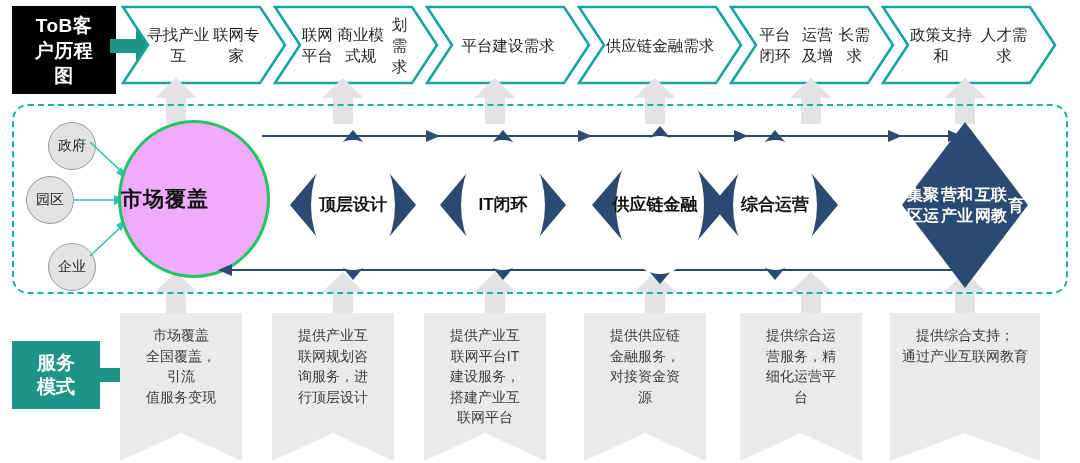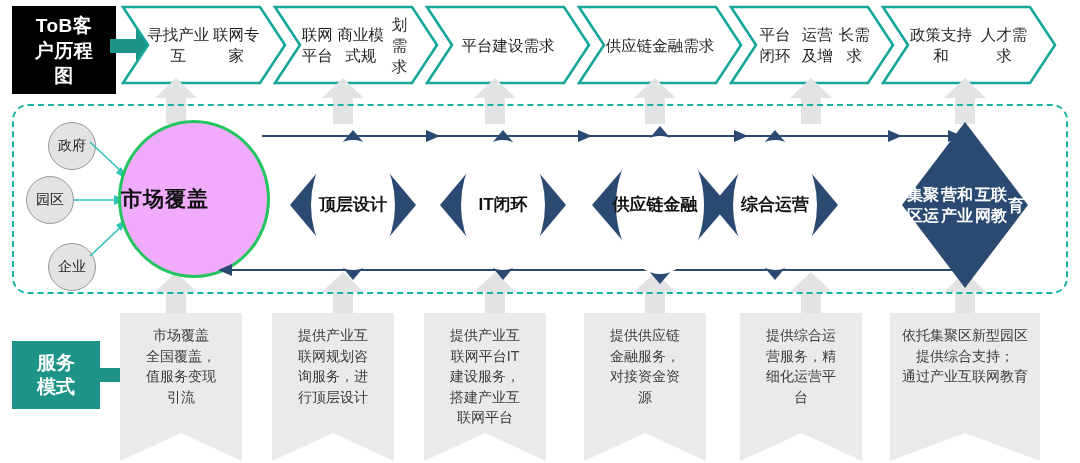--- a/index.html
+++ b/index.html
@@ -340,22 +340,22 @@
       </svg>
   </div>
 
   <div class="ribbon" style="left:120px;">
     <svg class="bg" viewBox="0 0 122 148" preserveAspectRatio="none">
         <path d="M0 0 H122 V148 L61 120 L0 148 Z" fill="#e9eaea"></path>
       </svg>
     <div class="rlbl">
         <div>市场覆盖</div>
         <div>全国覆盖，</div>
+        <div>引流</div>
         <div>值服务变现</div>
-        <div>引流</div>
       </div>
   </div>
 
   <div class="ribbon" style="left:272px;">
     <svg class="bg" viewBox="0 0 122 148" preserveAspectRatio="none">
         <path d="M0 0 H122 V148 L61 120 L0 148 Z" fill="#e9eaea"></path>
       </svg>
     <div class="rlbl">
         <div>提供产业互</div>
         <div>联网规划咨</div>
@@ -399,19 +399,18 @@
         <div>细化运营平</div>
         <div>台</div>
       </div>
   </div>
 
   <div class="ribbon wide" style="left:890px;">
     <svg class="bg" viewBox="0 0 150 148" preserveAspectRatio="none">
         <path d="M0 0 H150 V148 L75 120 L0 148 Z" fill="#e9eaea"></path>
       </svg>
     <div class="rlbl">
-        <div>依托集聚区新型园区</div>
         <div>提供综合支持；</div>
         <div>通过产业互联网教育</div>
       </div>
   </div>
 
 </div>
 
 </body></html>

